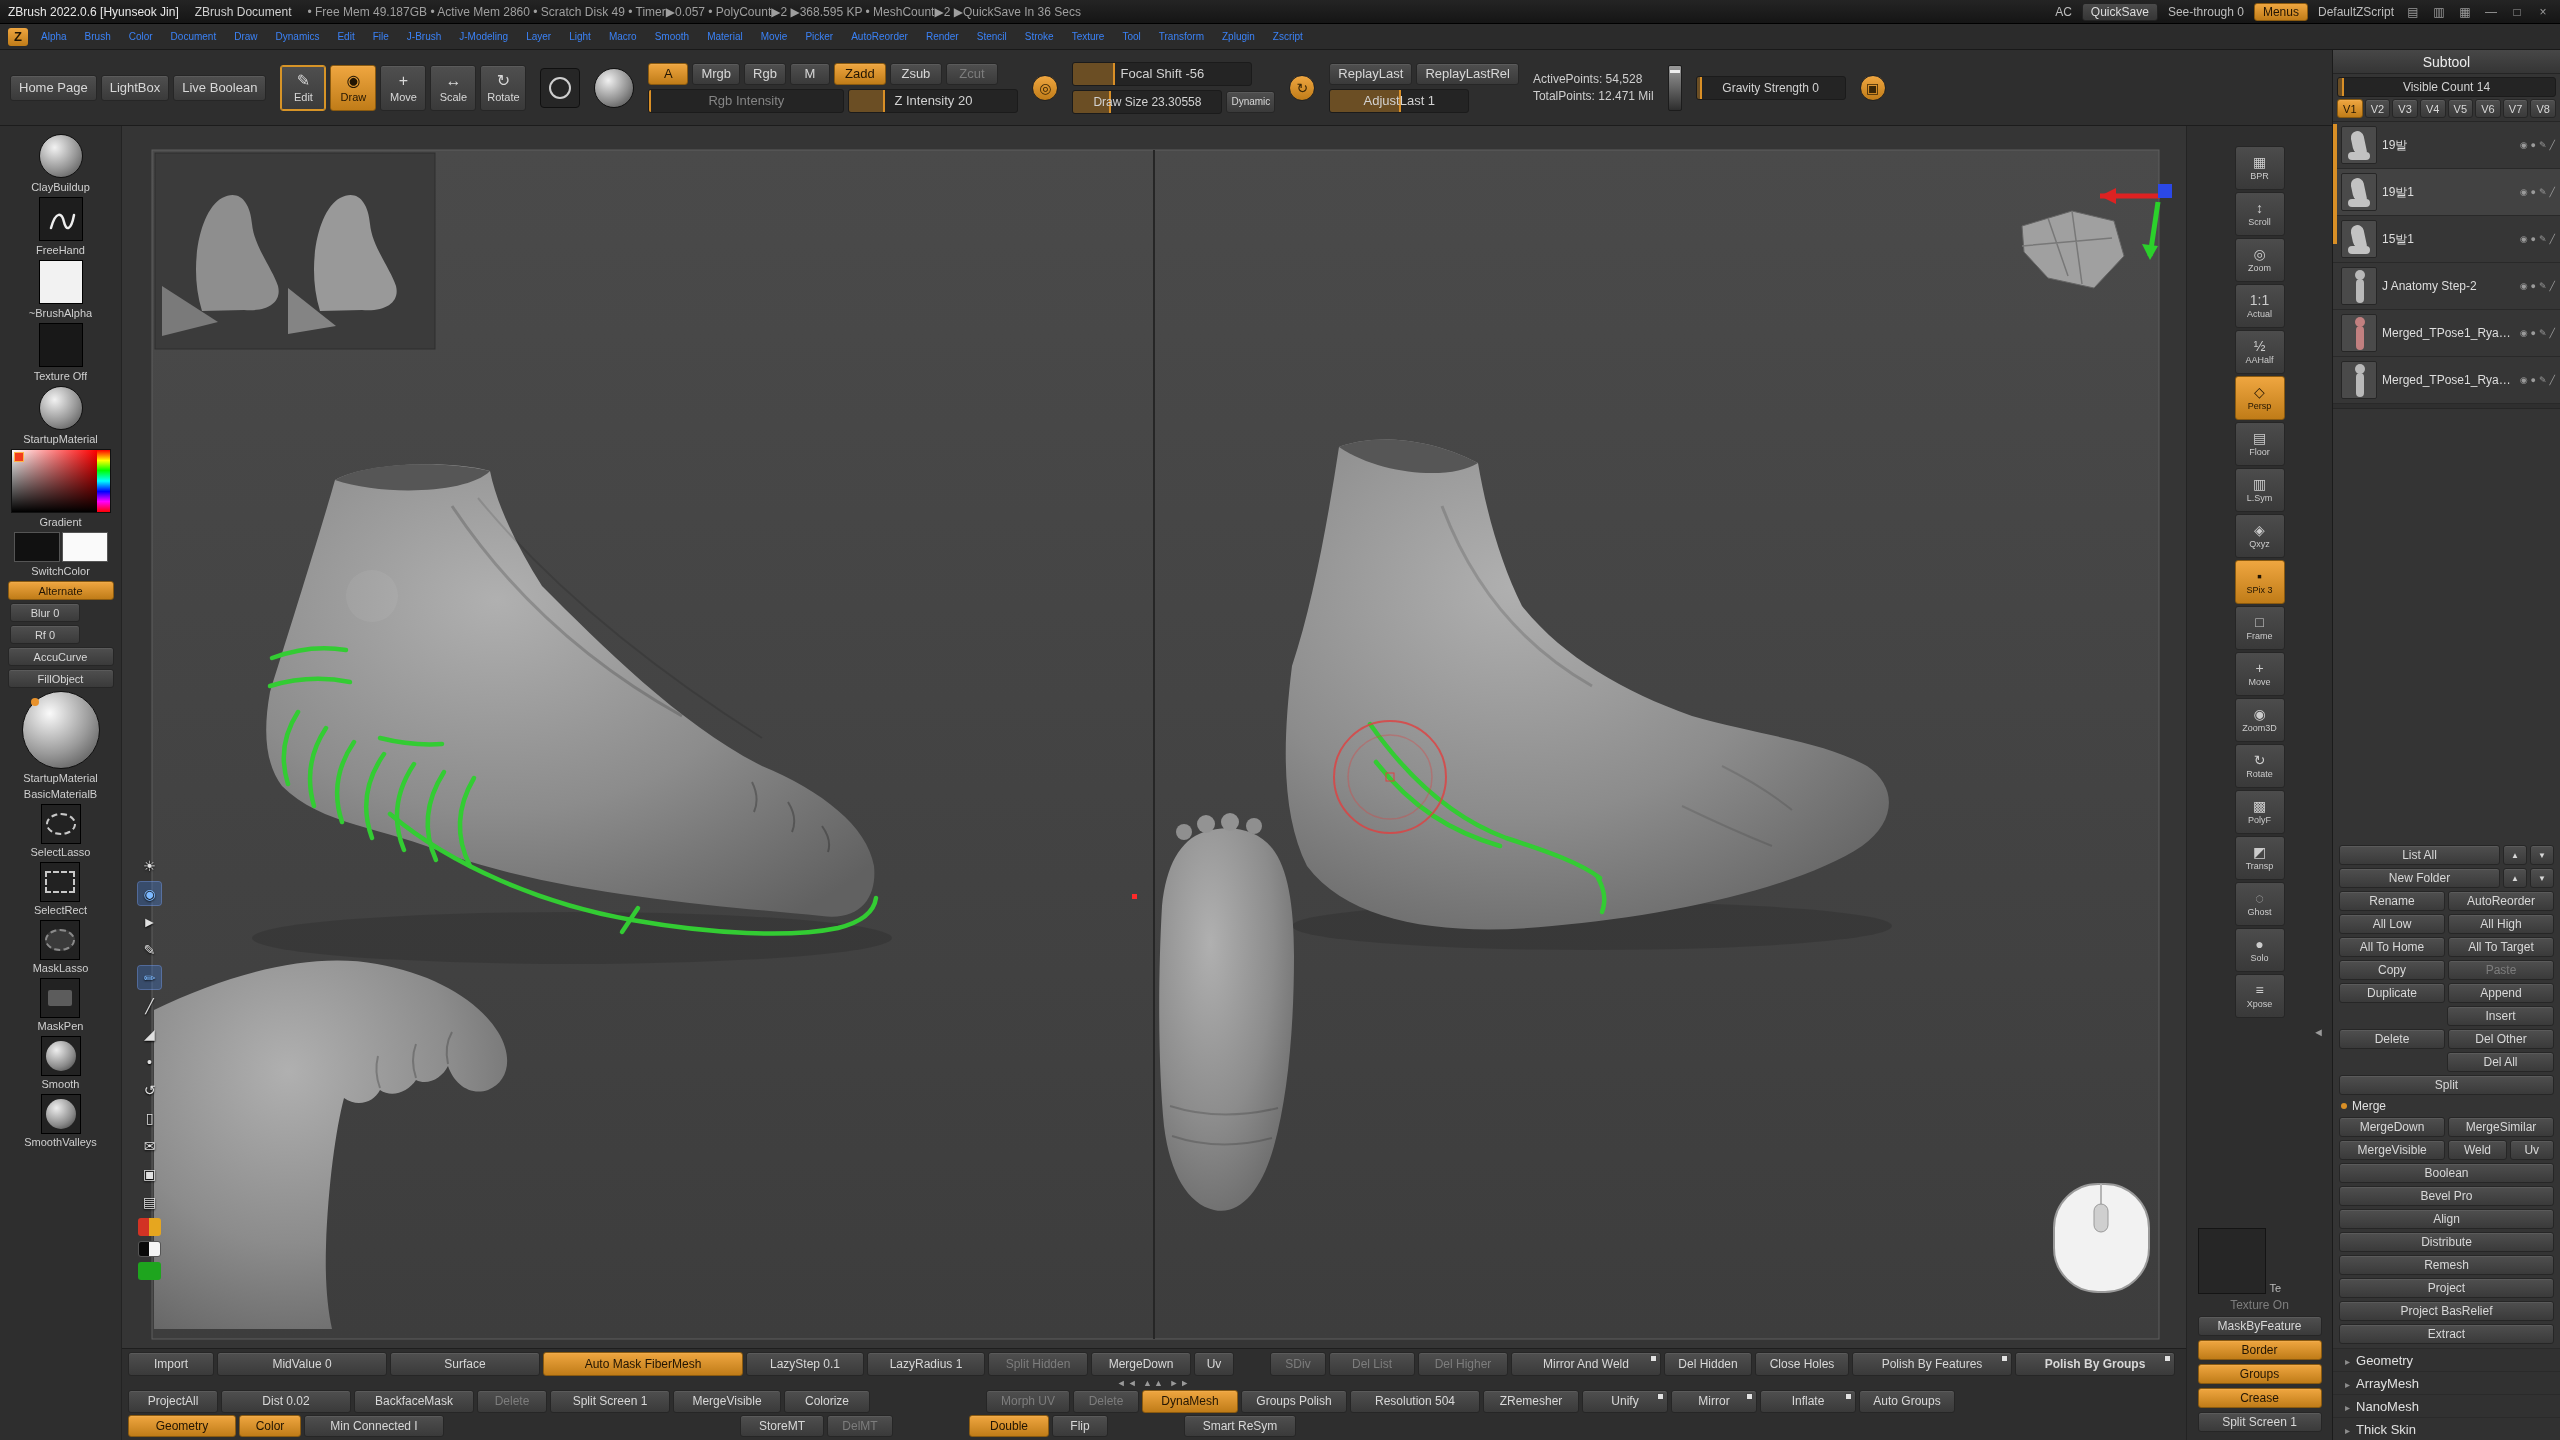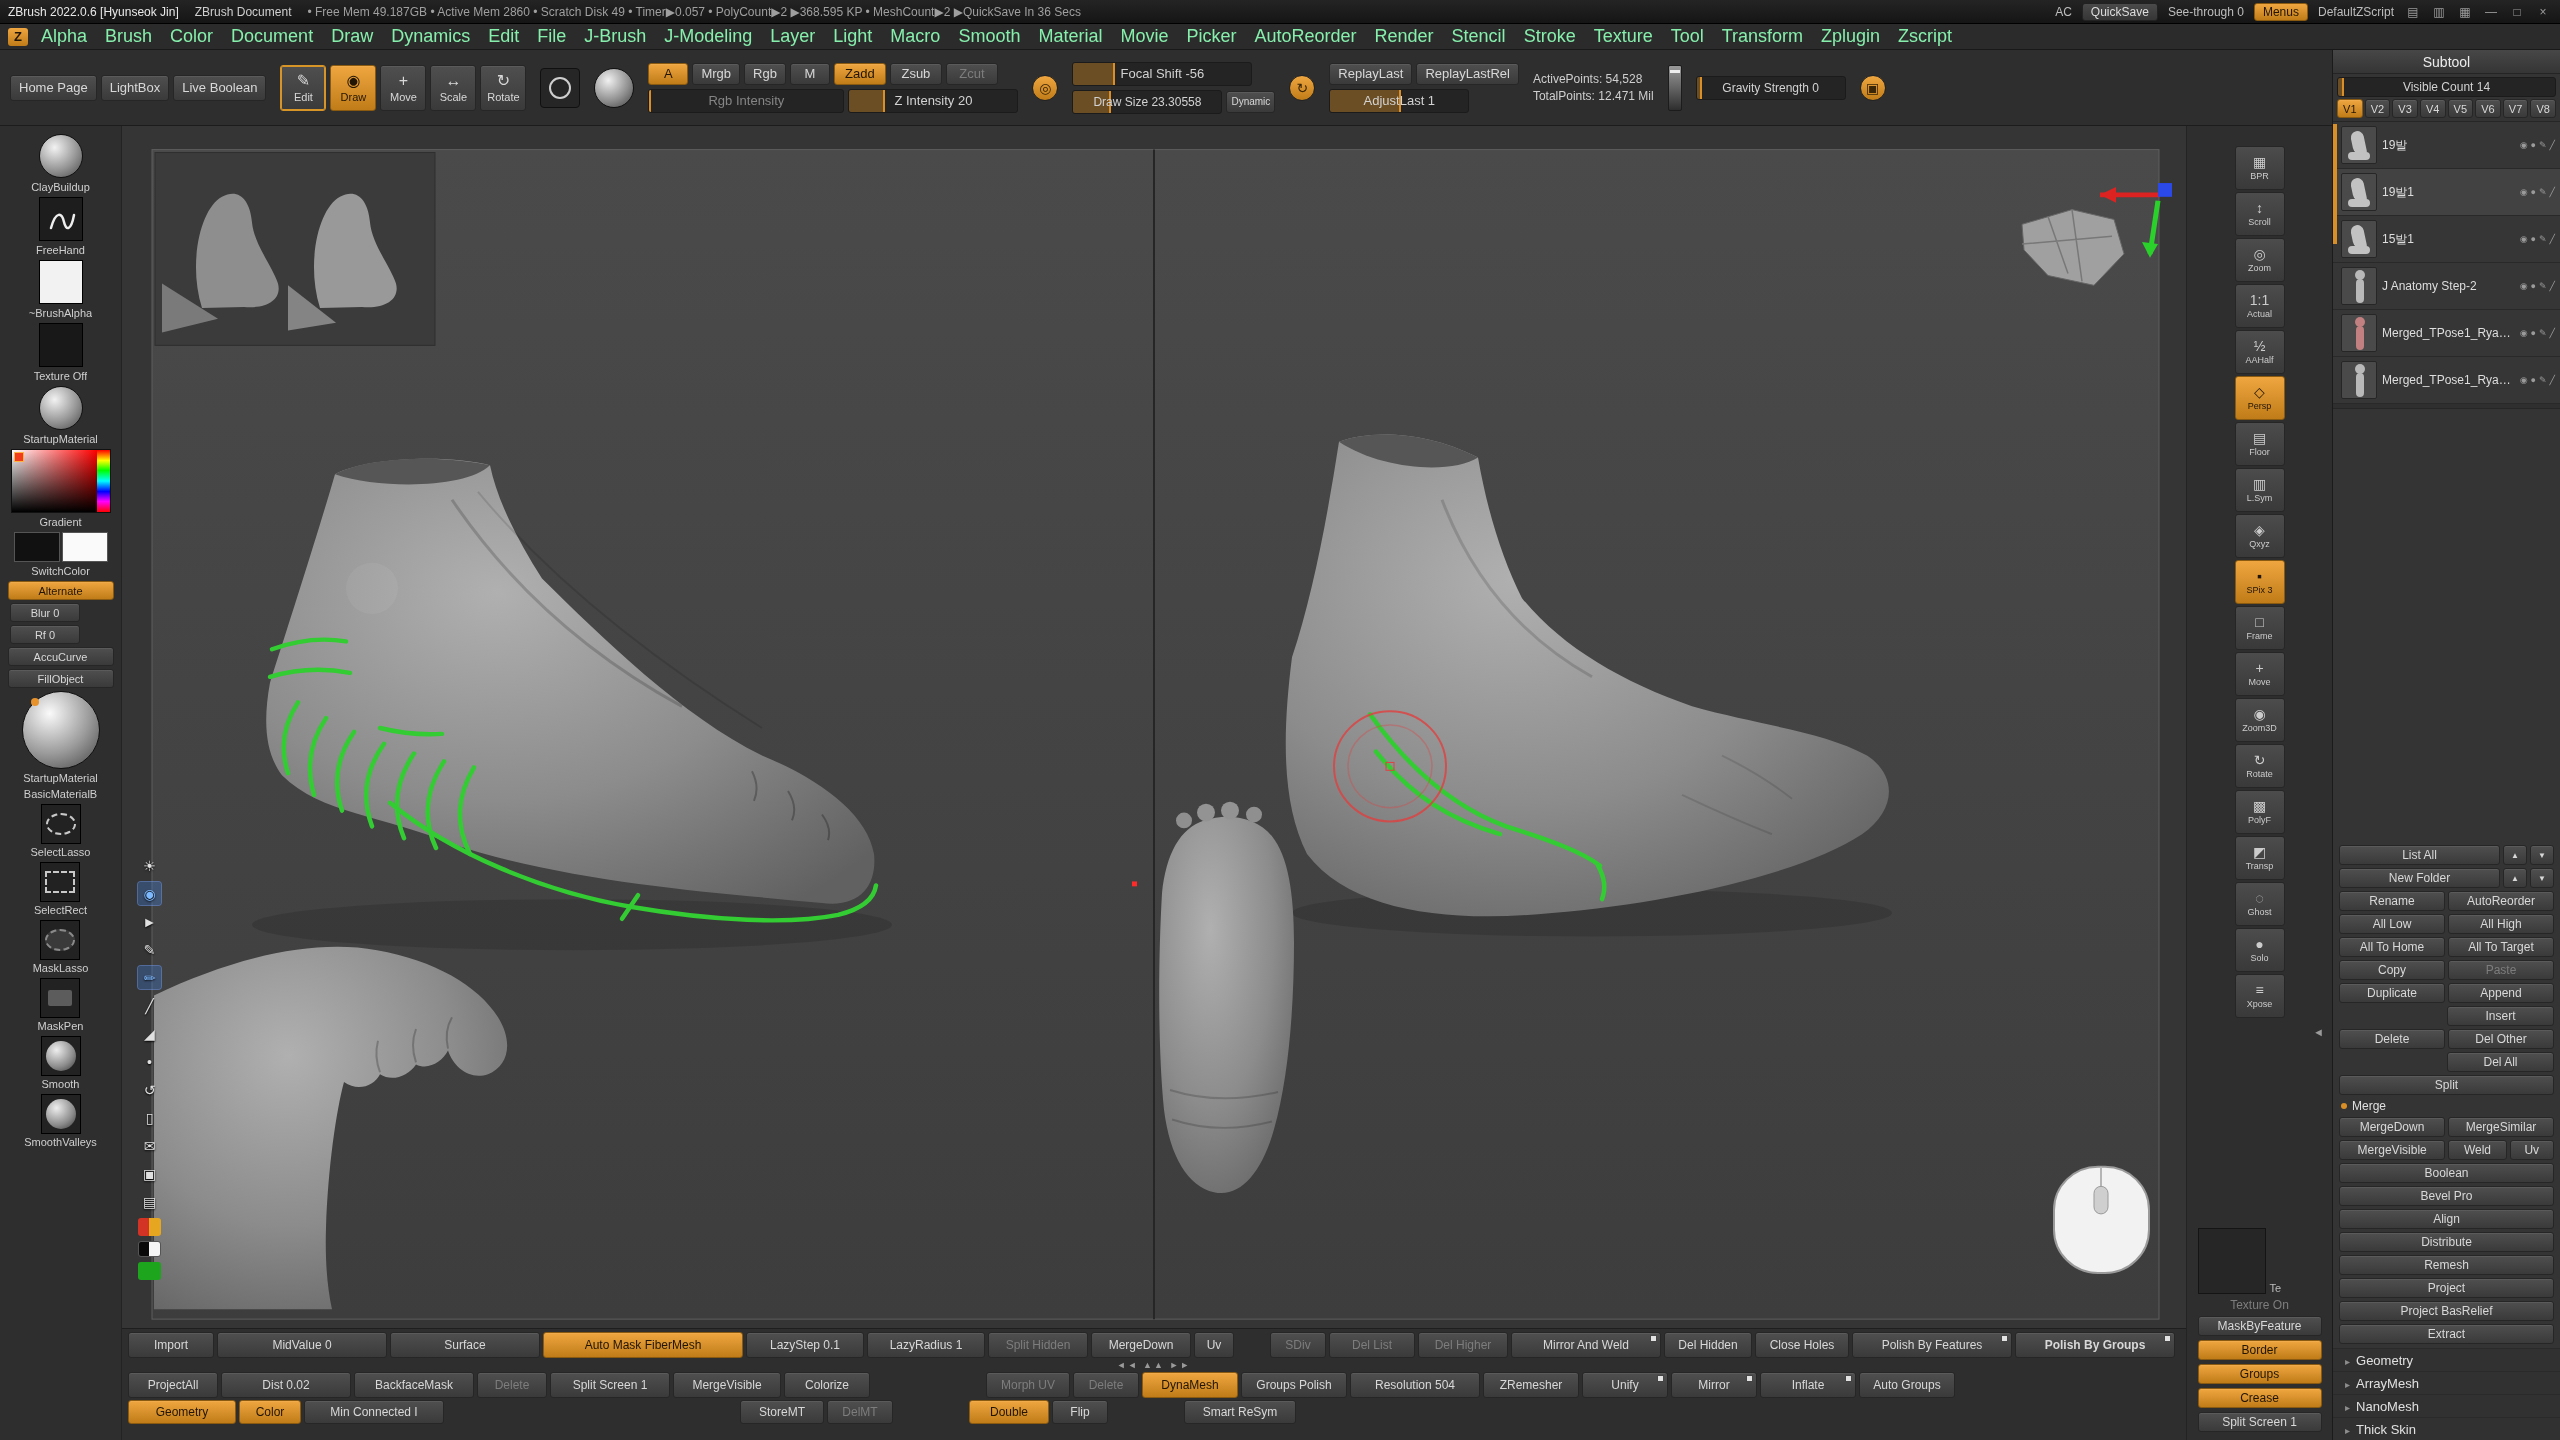--- a/index.html
+++ b/index.html
@@ -12,32 +12,32 @@
 .titlebar .doc-title{color:#cfcfcf}
 .titlebar .stats{color:#9f9f9f;white-space:nowrap;overflow:hidden}
 .tb-right{margin-left:auto;display:flex;align-items:center;gap:10px}
 .tb-chip{padding:1px 8px;border-radius:3px;background:linear-gradient(#4a4a4a,#353535);border:1px solid #222;color:#ddd}
 .tb-chip.orange{background:linear-gradient(#efa640,#c07c18);color:#221503;border-color:#8a5a10}
 .win-icons{display:flex;gap:8px;color:#9a9a9a;font-size:12px}
 .win-icons div{width:18px;text-align:center}
 
 .menubar{height:26px;background:#2b2b2b;display:flex;align-items:center;padding:0 4px;border-bottom:1px solid #191919;flex:0 0 auto}
 .menu-logo{width:20px;height:18px;margin:0 4px;background:linear-gradient(#efa640,#c07c18);border-radius:3px;color:#221503;font-weight:bold;display:flex;align-items:center;justify-content:center;font-size:13px}
-.menu-item{padding:0 9px;font-size:18px;color:#86efac;cursor:default;white-space:nowrap}
+.menu-item{padding:0 9px;font-size:10px;color:#3b82f6;cursor:default;white-space:nowrap}
 
 #content{flex:1;display:flex;min-height:0}
 #left-main{width:2332px;display:flex;flex-direction:column;min-width:0}
 #right-panel{width:228px;background:#343434;border-left:1px solid #1b1b1b;display:flex;flex-direction:column}
 #shelf{height:76px;background:#2e2e2e;border-bottom:1px solid #1c1c1c;display:flex;align-items:center;padding:0 10px;gap:14px;flex:0 0 auto}
 #mid{flex:1;display:flex;min-height:0}
 #left-tray{width:122px;background:#2e2e2e;border-right:1px solid #232323;padding:8px 4px;display:flex;flex-direction:column;align-items:center;gap:3px;overflow:hidden;flex:0 0 auto}
 #center{flex:1;display:flex;flex-direction:column;min-width:0}
 #canvas{flex:1;position:relative;background:#353535;overflow:hidden}
 #canvas svg{position:absolute;inset:0}
-#bottom-bars{height:112px;background:#2e2e2e;border-top:1px solid #1e1e1e;padding:3px 6px;display:flex;flex-direction:column;gap:2px;flex:0 0 auto}
+#bottom-bars{height:92px;background:#2e2e2e;border-top:1px solid #1e1e1e;padding:3px 6px;display:flex;flex-direction:column;gap:2px;flex:0 0 auto}
 #right-col{width:146px;background:#2e2e2e;border-left:1px solid #232323;display:flex;flex-direction:column;align-items:center;padding-top:20px;flex:0 0 auto}
 
 .btn{position:relative;background:linear-gradient(#4f4f4f,#3a3a3a);border:1px solid #262626;border-radius:3px;color:#d8d8d8;display:flex;align-items:center;justify-content:center;font-size:13px;height:24px;padding:0 8px;box-shadow:inset 0 1px 0 rgba(255,255,255,.07);white-space:nowrap}
 .btn.on{background:linear-gradient(#efa640,#c07c18);color:#221503;border-color:#8a5a10}
 .btn.dim{color:#7d7d7d}
 .btn.sel{border-color:#d79427;box-shadow:0 0 0 1px #d79427 inset}
 .zslider{position:relative;background:#242424;border:1px solid #1b1b1b;border-radius:3px;height:24px;display:flex;align-items:center;justify-content:center;color:#d2d2d2;overflow:hidden;font-size:13px;white-space:nowrap}
 .zslider::before{content:"";position:absolute;left:0;top:0;bottom:0;width:var(--fill,0%);background:rgba(214,142,38,.4);border-right:2px solid #d98f26}
 .zslider span{position:relative;z-index:1}
 .zslider.dim span{color:#858585}

